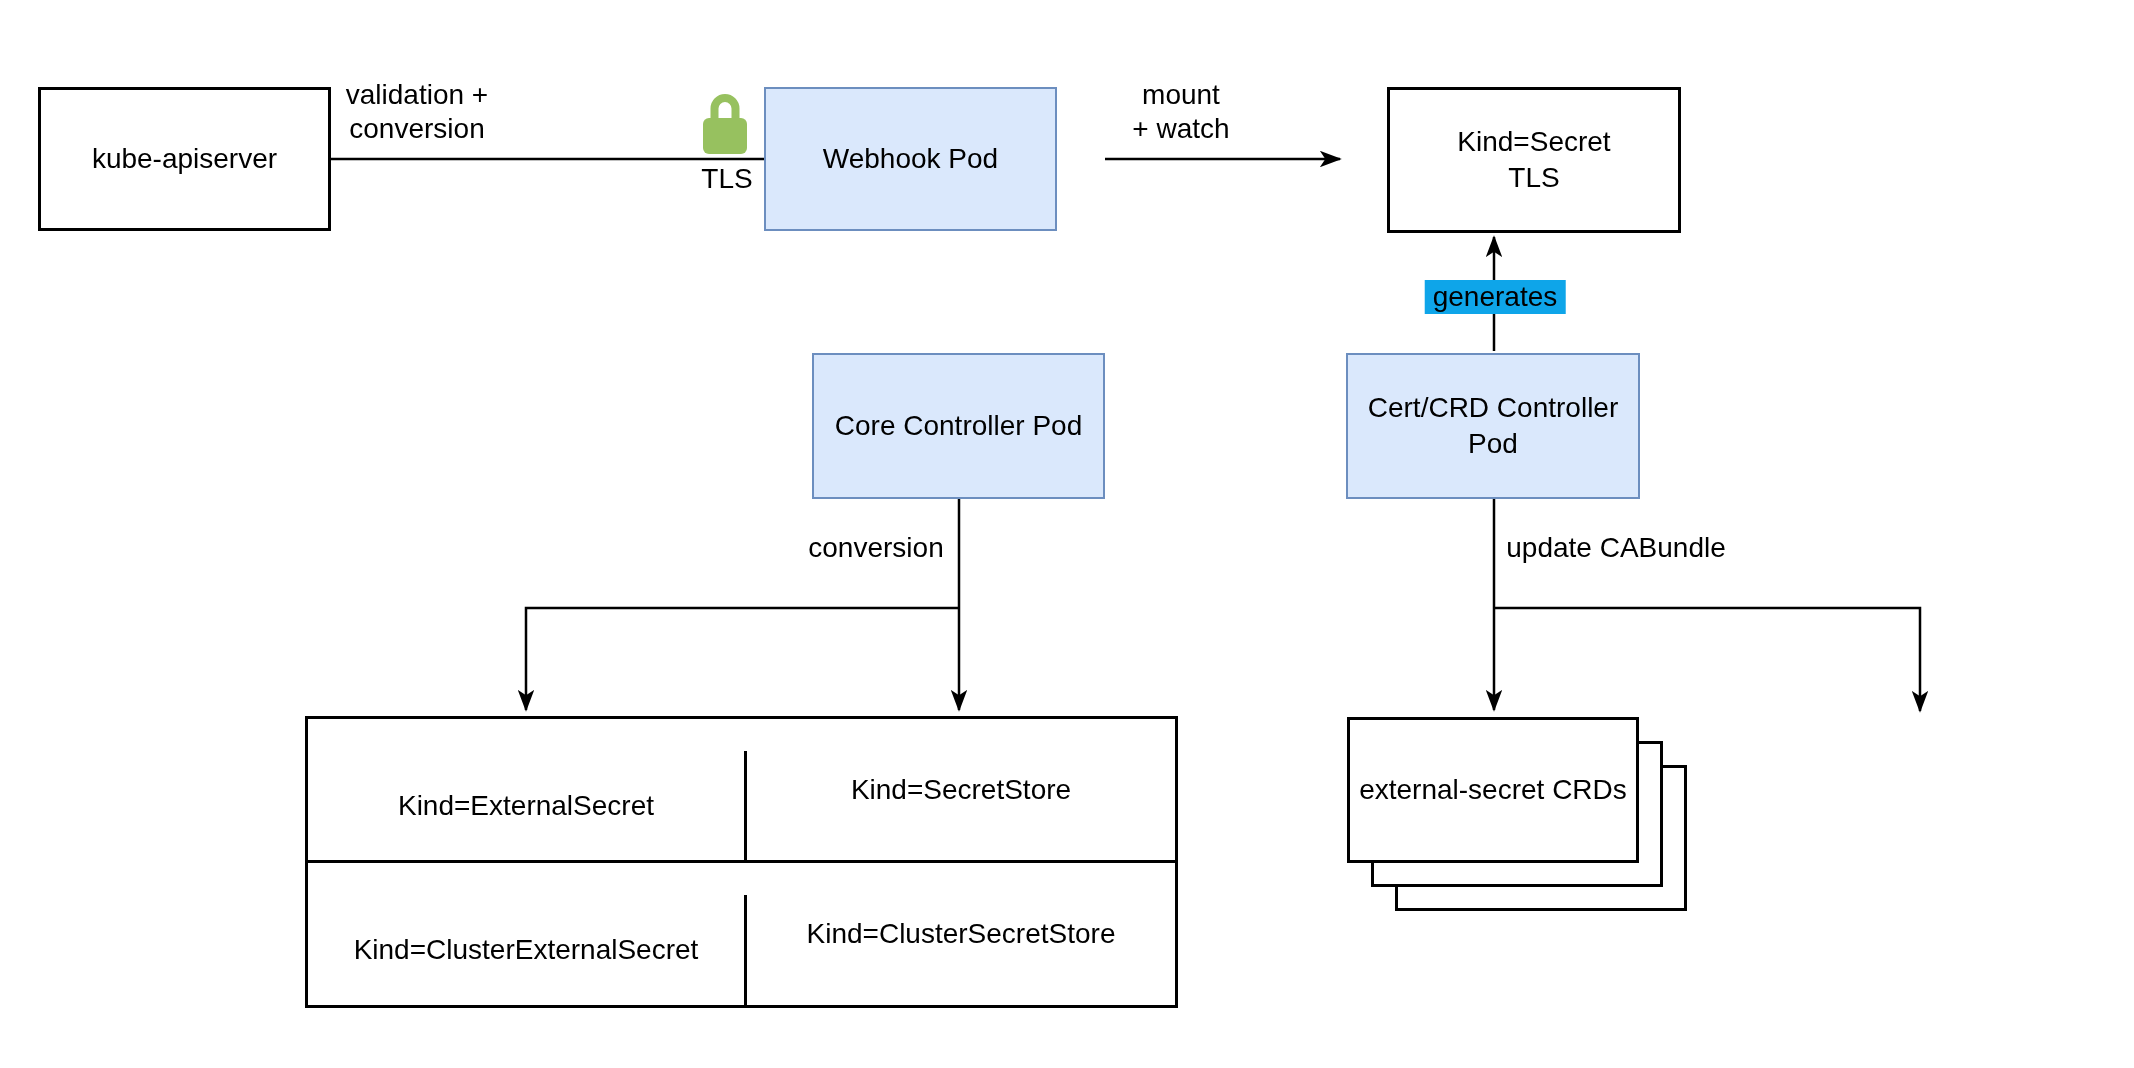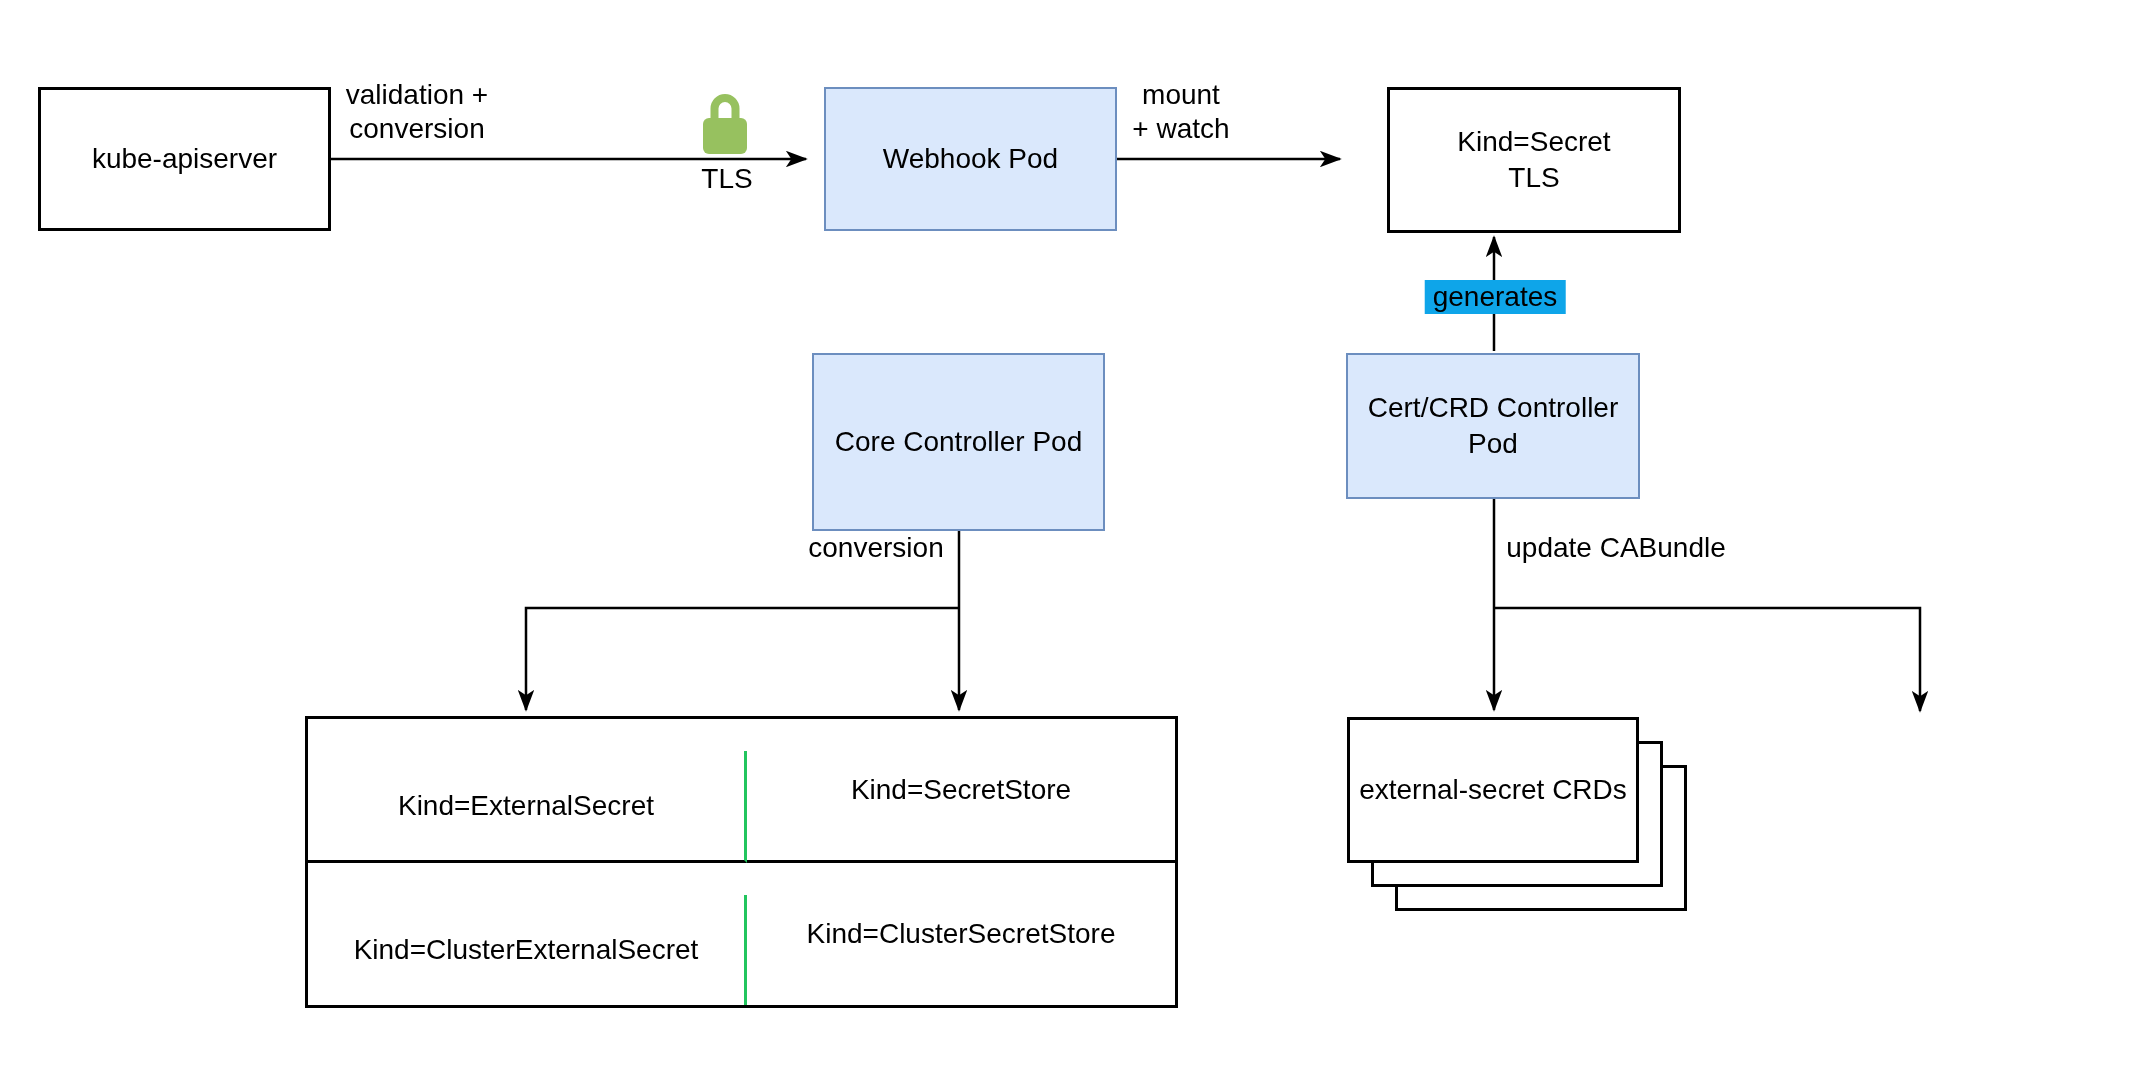--- a/index.html
+++ b/index.html
@@ -43,21 +43,21 @@
     grid-template-rows:144px 1fr;
     background:#ffffff;
     z-index:2;
   }
   .tbl .cell{
     display:flex;align-items:center;justify-content:center;
     text-align:center;
     font-size:28px;
     box-sizing:border-box;
   }
-  .cell.br{border-right:3px solid #22c55e;margin-top:32px;}
+  .cell.br{border-right:3px solid #000000;margin-top:32px;}
   .cell.bb{border-bottom:3px solid #000000;}
   .edge-label{
     position:absolute;
     transform:translateX(-50%);
     font-size:28px;line-height:34px;
     text-align:center;
     white-space:pre-line;
     z-index:3;
   }
   .edge-label.bg{background:#0ea5e9;padding:0 8px;}
@@ -83,26 +83,26 @@
     <path d="M1494 608 L1920 608 L1920 711" fill="none" stroke="#000000" stroke-width="2.5" marker-end="url(#arrow)"></path>
   </svg>
 
   <svg class="lock" width="50" height="64" viewBox="0 0 50 64">
     <path d="M14.5 28 V16.5 A10.5 10.5 0 0 1 35.5 16.5 V28" fill="none" stroke="#97c15f" stroke-width="8"></path>
     <rect x="3" y="26" width="44" height="36" rx="6" fill="#97c15f"></rect>
   </svg>
 
   <div class="node" style="left:38px;top:87px;width:293px;height:144px;">kube-apiserver</div>
 
-  <div class="node blue" style="left:824px;top:87px;width:293px;height:144px;">Webhook Pod</div>
+  <div class="node blue" style="left:764px;top:87px;width:293px;height:144px;">Webhook Pod</div>
 
   <div class="node" style="left:1346px;top:87px;width:294px;height:146px;margin-left:41px;">Kind=Secret
 TLS</div>
 
-  <div class="node blue" style="left:812px;top:353px;width:293px;height:178px;">Core Controller Pod</div>
+  <div class="node blue" style="left:812px;top:353px;width:293px;height:146px;">Core Controller Pod</div>
 
   <div class="node blue" style="left:1346px;top:353px;width:294px;height:146px;">Cert/CRD Controller
 Pod</div>
 
   <div class="stack-layer" style="left:1395px;top:765px;width:292px;height:146px;"></div>
   <div class="stack-layer" style="left:1371px;top:741px;width:292px;height:146px;"></div>
   <div class="node" style="left:1347px;top:717px;width:292px;height:146px;">external-secret CRDs</div>
 
 
   <div class="tbl">

